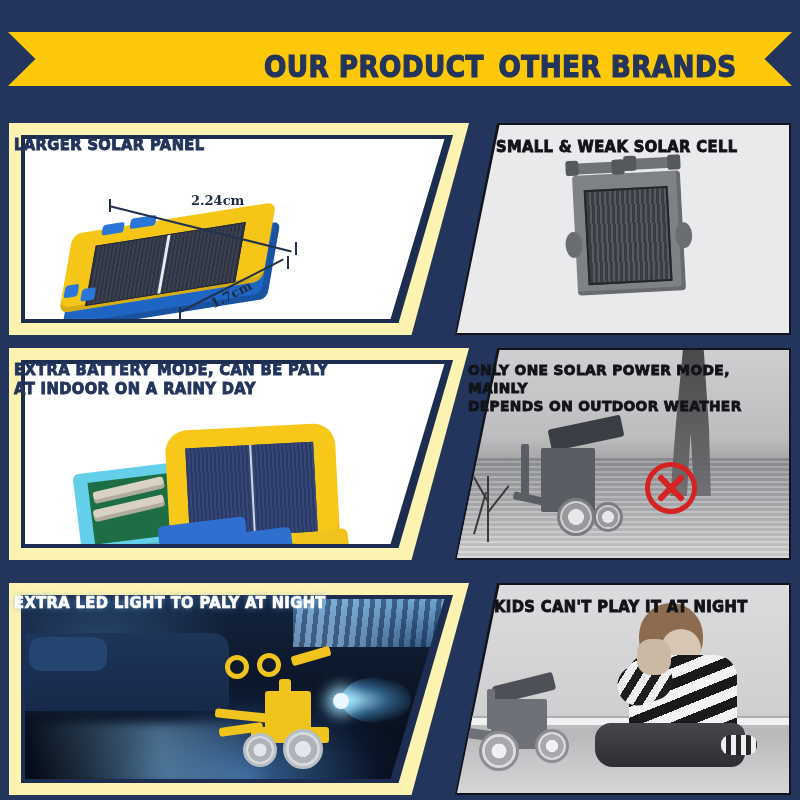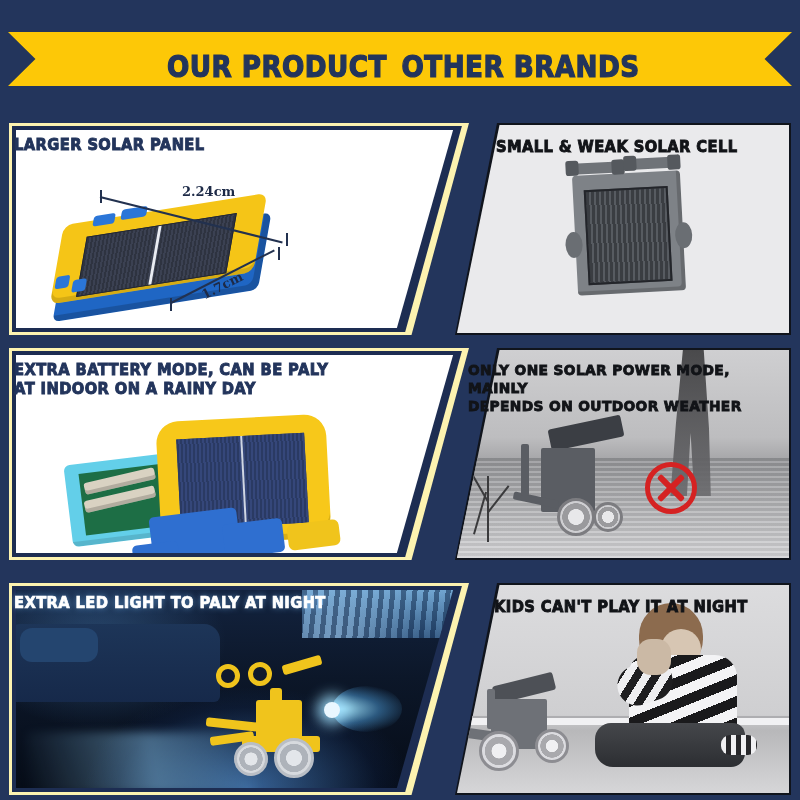--- a/index.html
+++ b/index.html
@@ -20,21 +20,21 @@
     position:absolute; left:8px; top:32px; width:784px; height:54px;
     background:#fdc807;
     clip-path: polygon(
       0 0, 100% 0, 100% 0,
       96.5% 50%, 100% 100%,
       0 100%, 3.5% 50%
     );
   }
   .ribbon-inner {
     position:absolute; left:8px; top:32px; width:784px; height:68px;
-    display:flex; align-items:center; justify-content:center;
+    display:flex; align-items:center; justify-content:flex-end;
     padding:0 34px;
   }
   .ribbon-title {
     font-family:"DejaVu Sans", sans-serif;
     font-weight:bold;
     font-size:31px;
     letter-spacing:0.5px;
     color:#23355c;
     text-transform:uppercase;
     font-stretch:condensed;
@@ -87,21 +87,21 @@
   #row1 { top:120px; }
   #row2 { top:345px; }
   #row3 { top:580px; }
 
   
   .panel-left {
     position:absolute; left:9px; top:3px;
     width:460px; height:212px;
     background:#fdf3b0;
     clip-path: polygon(0 0, 100% 0, 87.5% 100%, 0 100%);
-    padding:3px;
+    padding:12px;
   }
   .panel-left-body {
     position:relative; width:100%; height:100%;
     background:#1d2d52;
     clip-path: polygon(0 0, 99.1% 0, 86.6% 100%, 0 100%);
     padding:4px;
   }
   .panel-left-img {
     position:relative; width:100%; height:100%;
     overflow:hidden;

